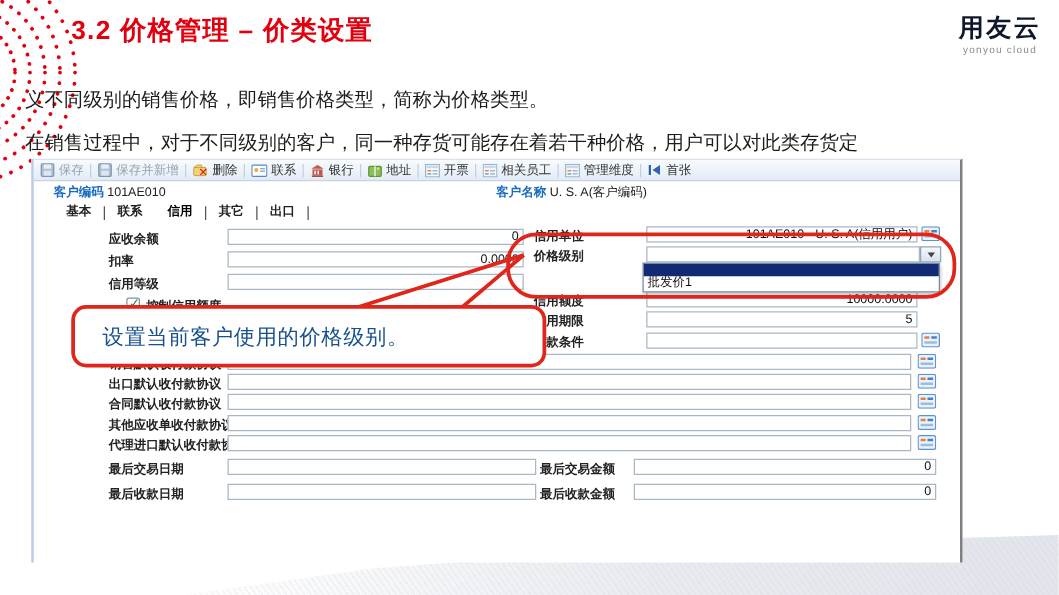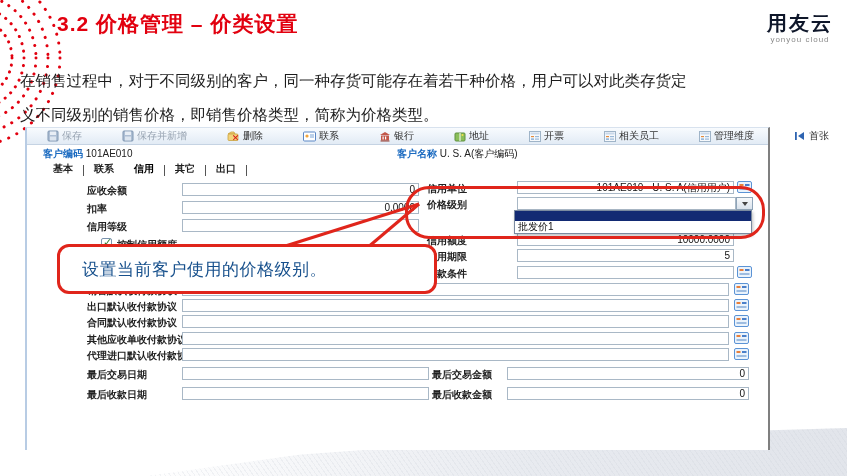--- a/index.html
+++ b/index.html
@@ -27,21 +27,21 @@
   .panel {
     position:absolute; left:25px; top:127px; width:745px; height:323px;
     background:#ffffff; border-left:2px solid #b8cce4; border-right:2px solid #7f7f7f;
     border-top:1px solid #d8e2ee;
   }
   .toolbar {
     position:absolute; left:0; top:0; right:0; height:17px;
     background:linear-gradient(#f8fbfe,#e2ebf5); border-bottom:1px solid #c5d3e3;
     display:flex; align-items:center; font-size:10px; color:#333;
   }
-  .tb-item { display:flex; align-items:center; gap:3px; padding:0 20px; height:100%; white-space:nowrap; cursor:default; }
+  .tb-item { display:flex; align-items:center; gap:3px; padding:0 5px; height:100%; white-space:nowrap; cursor:default; }
   .tb-item.disabled { color:#98a4b2; }
   .tb-sep { width:1px; height:11px; background:#c2cfde; }
   .tb-item svg { flex:0 0 auto; }
 
   .hdr-row { position:absolute; left:0; top:18px; right:0; height:14px; font-size:10px; }
   .hdr-label { font-weight:bold; color:#1a6ac0; }
   .hdr-value { color:#222; }
   .hdr-code { position:absolute; left:16px; top:1px; }
   .hdr-name { position:absolute; left:370px; top:1px; }
 
@@ -117,22 +117,22 @@
 </svg>
 
 <div class="slide-title">3.2  价格管理 – 价类设置</div>
 
 <div class="logo">
   <div class="logo-main">用友云</div>
   <div class="logo-sub">yonyou cloud</div>
 </div>
 
 <div class="body-text">
+  <div>义不同级别的销售价格，即销售价格类型，简称为价格类型。</div>
   <div>在销售过程中，对于不同级别的客户，同一种存货可能存在着若干种价格，用户可以对此类存货定</div>
-  <div>义不同级别的销售价格，即销售价格类型，简称为价格类型。</div>
 </div>
 
 <div class="panel">
 
   <div class="toolbar">
     <div class="tb-item disabled">
       <svg width="12" height="12">
           <rect x="1" y="1" width="10" height="10" rx="1" fill="#aebfd4" stroke="#7f96b1"></rect>
           <rect x="3" y="1.5" width="6" height="3.5" fill="#e8eef5"></rect>
           <rect x="3" y="6.5" width="6" height="4" fill="#dde6f0"></rect>

